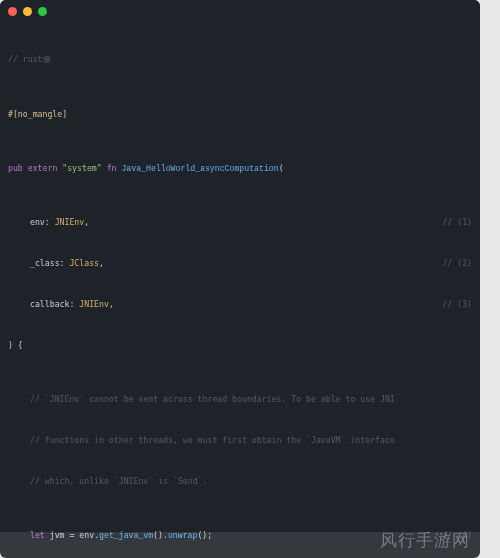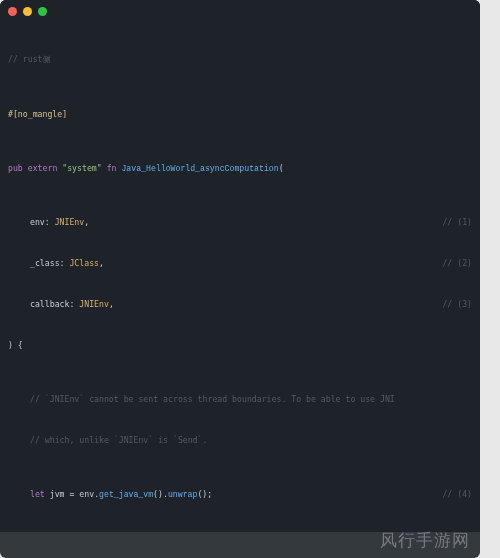--- a/index.html
+++ b/index.html
@@ -90,20 +90,21 @@
       <span class="var">_class</span><span class="op">: </span><span class="ty">JClass</span><span class="op">,</span>
       <span class="col-note">// (2)</span>
     </div>
     <div class="ln ind1">
       <span class="var">callback</span><span class="op">: </span><span class="ty">JNIEnv</span><span class="op">,</span>
       <span class="col-note">// (3)</span>
     </div>
     <div class="ln"><span class="op">) {</span></div>
 
     <div class="ln ind1"><span class="cm">// `JNIEnv` cannot be sent across thread boundaries. To be able to use JNI</span></div>
+    <div class="ln ind1"><span class="cm">// functions in other threads, we must first obtain the `JavaVM` interface</span></div>
     <div class="ln ind1"><span class="cm">// which, unlike `JNIEnv` is `Send`.</span></div>
 
     <div class="ln ind1">
       <span class="kw">let</span><span class="op"> </span><span class="var">jvm</span><span class="op"> = </span><span class="var">env</span><span class="op">.</span><span class="fn">get_java_vm</span><span class="op">().</span><span class="fn">unwrap</span><span class="op">();</span>
       <span class="col-note">// (4)</span>
     </div>
 
     
     
     

